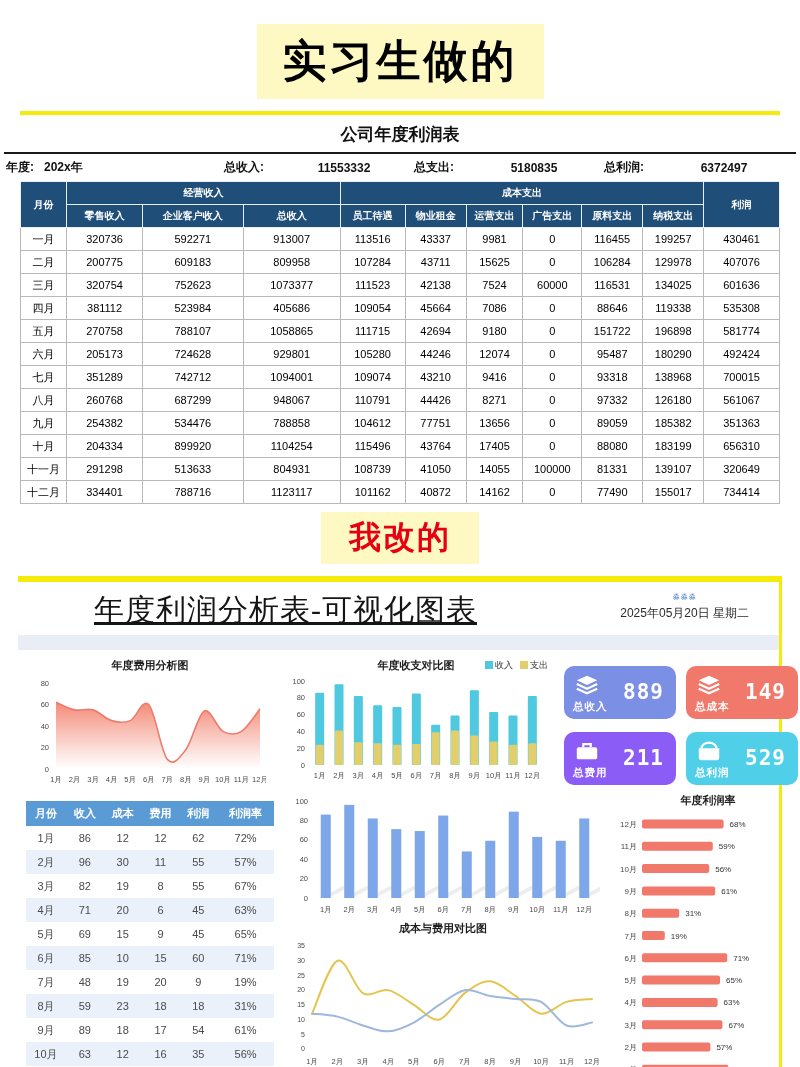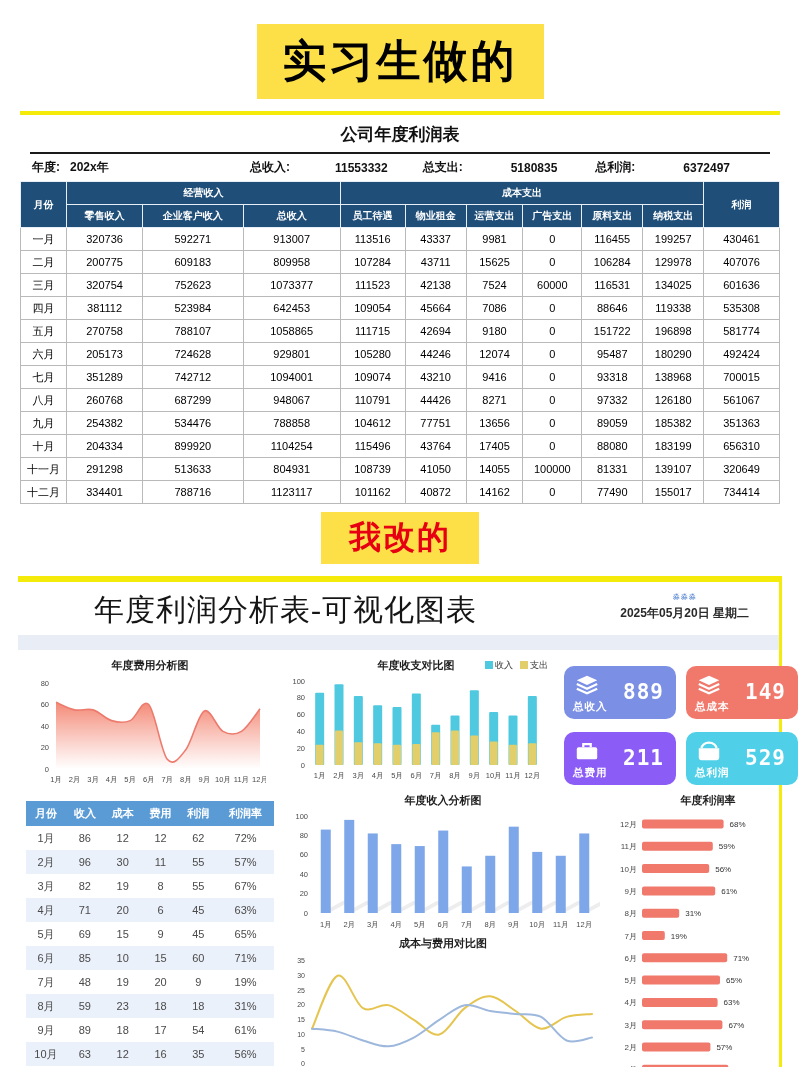--- a/index.html
+++ b/index.html
@@ -1,46 +1,46 @@
 <!DOCTYPE html>
 <html><head>
 <meta charset="utf-8">
 <style>
   html,body{margin:0;padding:0;background:#fff;}
   .page{width:800px;height:1067px;position:relative;overflow:hidden;background:#fff;
         font-family:"Liberation Sans",sans-serif;color:#111;}
   
-  .banner{width:fit-content;margin:12px auto;background:#fde047;text-align:center;}
+  .banner{width:fit-content;margin:12px auto;background:#fef9c3;text-align:center;}
   .banner-top{margin-top:24px;padding:8px 26px;}
   .banner-top span{font-size:44px;font-weight:900;color:#000;letter-spacing:3px;}
   .yellow-rule{height:4px;background:#F4EB0B;margin:3px 20px 0 20px;}
   .banner-mid{margin-top:8px;padding:4px 28px;}
   .banner-mid span{font-size:32px;font-weight:900;color:#E60012;letter-spacing:2px;}
   
   .sheet1-title{text-align:center;font-size:17px;font-weight:700;margin:8px 0 6px;}
-  .info-row{margin:0 30px;border-top:2px solid #1a1a1a;display:flex;align-items:flex-end;
+  .info-row{margin:0 4px;border-top:2px solid #1a1a1a;display:flex;align-items:flex-end;
             padding:5px 2px;font-size:12px;font-weight:700;}
   .pair{display:flex;align-items:center;}
   .pair .lab{white-space:nowrap;}
   .pair .val{margin-left:10px;}
   .p1{width:218px;}
   .p2,.p3,.p4{flex:1;display:flex;}
   .p2 .val,.p3 .val,.p4 .val{flex:1;text-align:center;}
   table.sheet{border-collapse:collapse;margin:0 auto;width:760px;table-layout:fixed;}
   table.sheet th{background:#1F4E79;color:#fff;font-size:10px;font-weight:700;
                  border:1px solid #e8eef5;padding:4px 1px;}
   table.sheet td{border:1px solid #b9b9b9;font-size:11px;text-align:center;padding:3.5px 1px;color:#000;}
   
   .dashboard{margin:6px 18px 0 18px;border-top:6px solid #F4EB0B;border-right:3px solid #F4EB0B;
              border-bottom:3px dashed #EEE94F;background:#fff;position:relative;box-sizing:border-box;}
   .dash-header{position:relative;padding:8px 0 4px 76px;}
-  .dash-title{font-family:"Liberation Serif",serif;font-size:30px;color:#151515;letter-spacing:1px;}
+  .dash-title{font-family:"Liberation Serif",serif;font-size:30px;color:#151515;letter-spacing:1px;text-decoration:underline;}
   .date-block{position:absolute;right:30px;top:10px;text-align:center;}
   .wm-text{color:#4d7fd0;font-size:7px;letter-spacing:1px;}
-  .date-text{font-size:12px;color:#2a2a2a;margin-top:3px;font-weight:700;}
+  .date-text{font-size:12px;color:#2a2a2a;margin-top:3px;font-weight:400;}
   .dash-divider{height:15px;background:#E9EEF6;}
   .dash-grid{display:flex;gap:10px;padding:8px 4px 12px 8px;}
   .col-left{width:248px;flex:none;}
   .col-rest{flex:1;display:flex;flex-direction:column;}
   .row-top{display:flex;gap:6px;}
   .chart2-wrap{width:264px;flex:none;}
   .row-bottom{display:flex;gap:8px;margin-top:4px;}
   .mid-col{width:318px;flex:none;}
   .chart5-wrap{flex:1;}
   .chart .cap-row{display:flex;justify-content:center;position:relative;height:15px;}
@@ -162,21 +162,21 @@
           <td>7524</td>
           <td>60000</td>
           <td>116531</td>
           <td>134025</td>
           <td>601636</td>
         </tr>
         <tr>
           <td>四月</td>
           <td>381112</td>
           <td>523984</td>
-          <td>642453</td>
+          <td>405686</td>
           <td>109054</td>
           <td>45664</td>
           <td>7086</td>
           <td>0</td>
           <td>88646</td>
           <td>119338</td>
           <td>535308</td>
         </tr>
         <tr>
           <td>五月</td>
@@ -535,23 +535,20 @@
               </span>
               <span class="val">529</span>
               <span class="lbl">总利润</span>
             </div>
           </div>
         </div>
 
         <div class="row-bottom">
           <div class="mid-col">
             <div class="chart">
-              <div class="cap-row">
-                  <span class="cap">年度收入分析图</span>
-                </div>
               <svg id="c3" width="316" height="124" viewBox="0 0 316 124">
                   <text x="24" y="107.5" text-anchor="end" font-size="7.5" fill="#4a4a4a">0</text>
                   <text x="24" y="88.1" text-anchor="end" font-size="7.5" fill="#4a4a4a">20</text>
                   <text x="24" y="68.69999999999999" text-anchor="end" font-size="7.5" fill="#4a4a4a">40</text>
                   <text x="24" y="49.300000000000004" text-anchor="end" font-size="7.5" fill="#4a4a4a">60</text>
                   <text x="24" y="29.89999999999999" text-anchor="end" font-size="7.5" fill="#4a4a4a">80</text>
                   <text x="24" y="10.5" text-anchor="end" font-size="7.5" fill="#4a4a4a">100</text>
                   <path d="M36.75,105 l22,-12 l8,0 l-22,12 Z" fill="#e6e6e6" opacity="0.7"></path>
                   <path d="M60.25,105 l22,-12 l8,0 l-22,12 Z" fill="#e6e6e6" opacity="0.7"></path>
                   <path d="M83.75,105 l22,-12 l8,0 l-22,12 Z" fill="#e6e6e6" opacity="0.7"></path>

